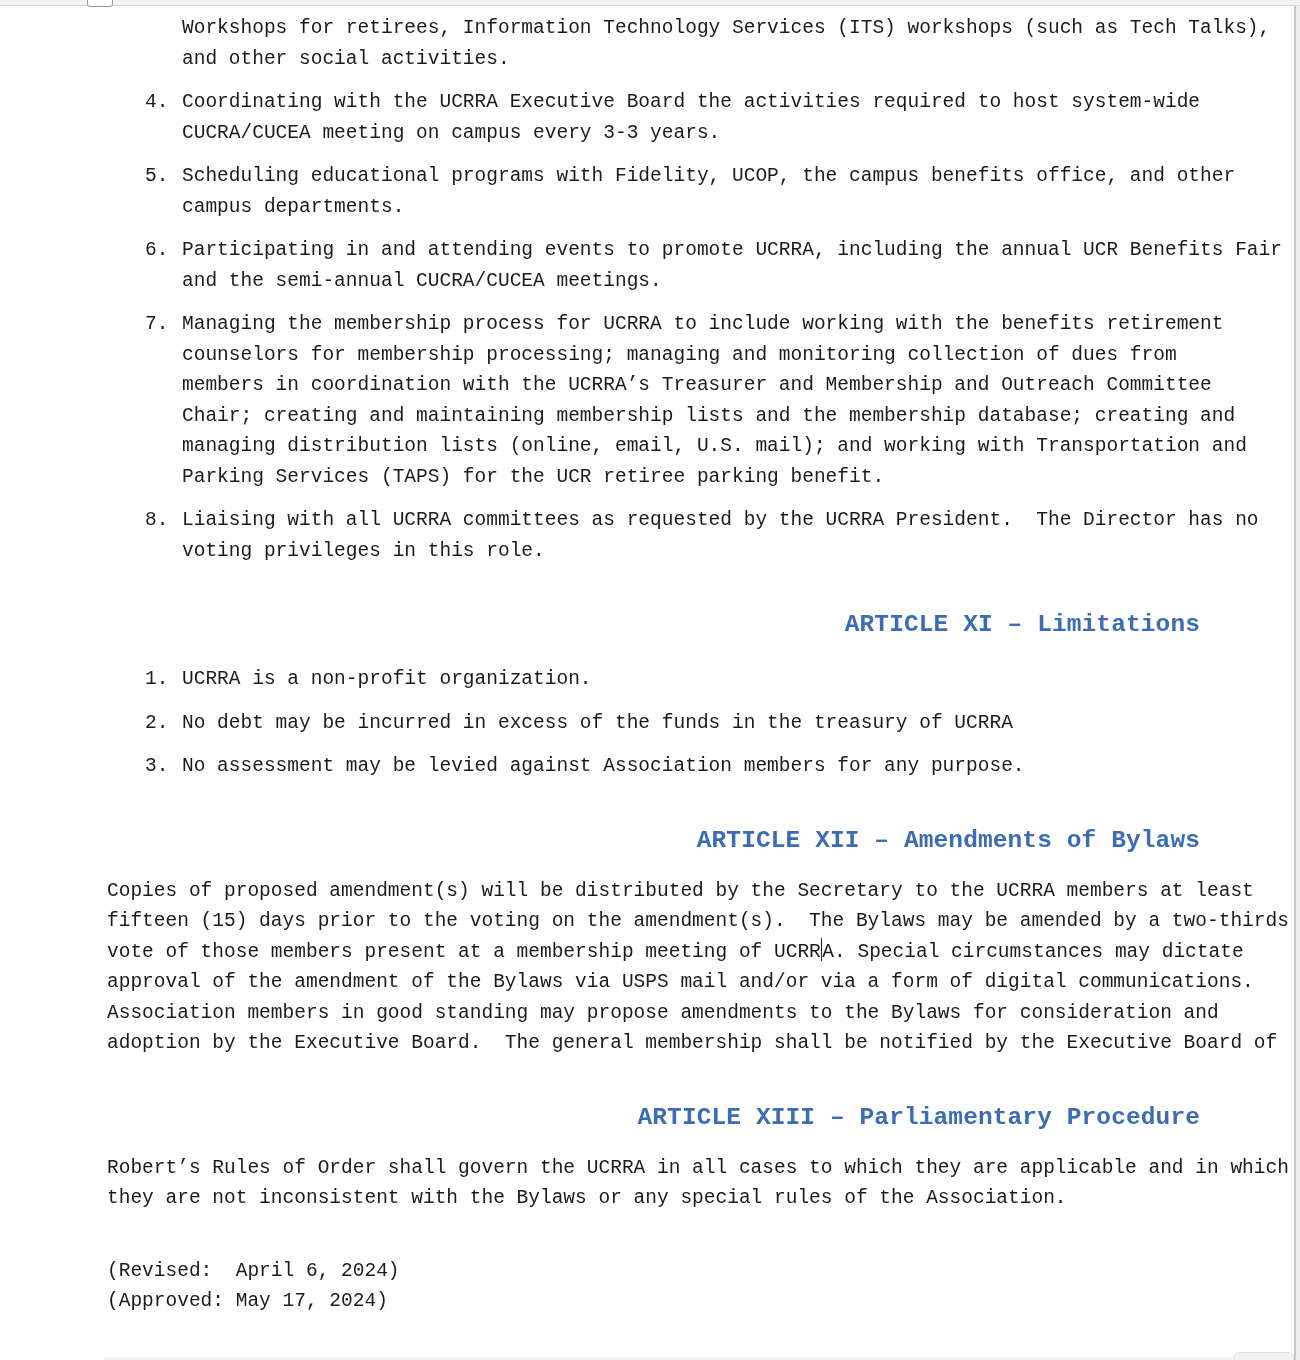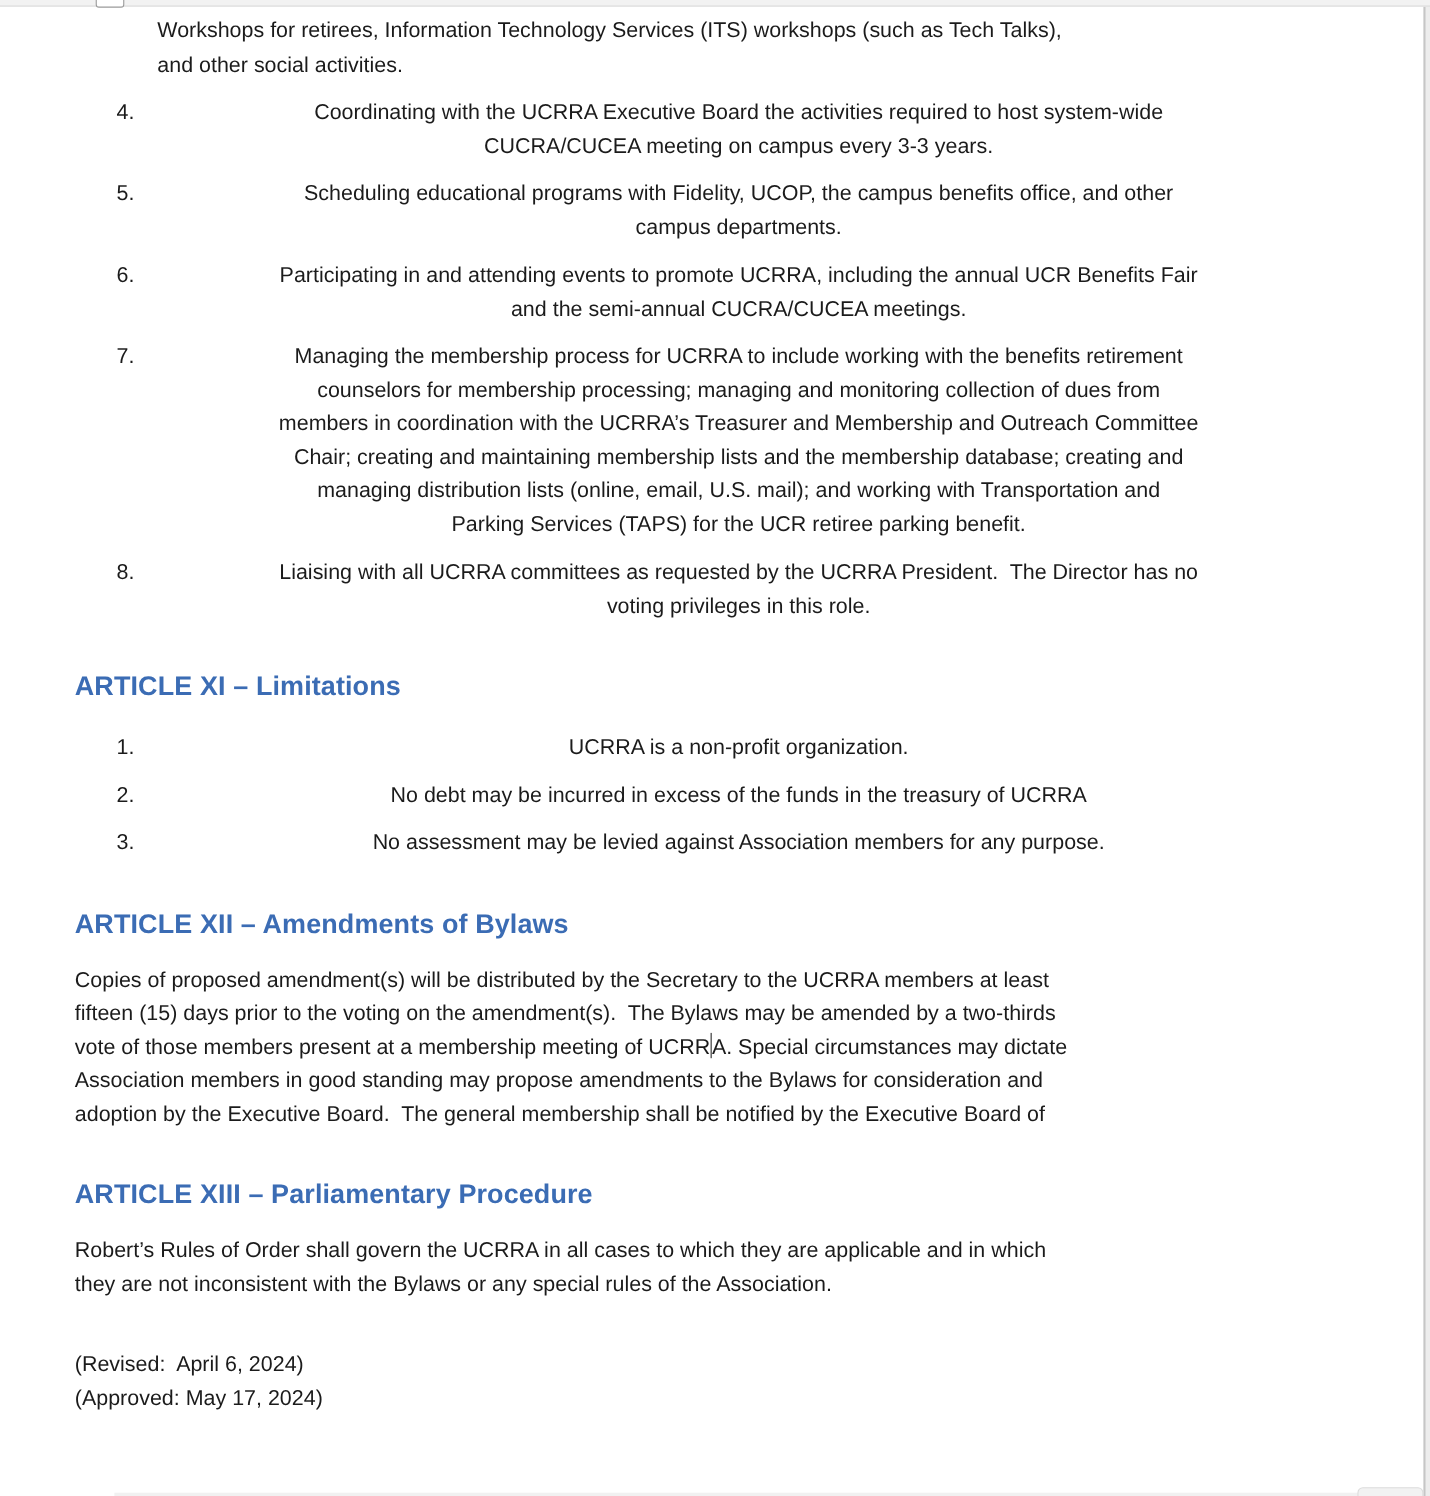--- a/index.html
+++ b/index.html
@@ -39,35 +39,36 @@
   }
   .bottom-right-panel {
     position: absolute; bottom: -6px; right: 6px;
     width: 60px; height: 14px;
     background: #f2f2f2; border: 1px solid #dcdcdc; border-radius: 5px;
     z-index: 5;
   }
   
   .doc {
     position: relative;
-    padding: 13px 100px 0 68px;
+    padding: 13px 100px 0 107px;
     font-size: 19.5px;
     z-index: 1;
+    font-family: Liberation Mono, monospace;
   }
   .ln { line-height: 30.5px; white-space: pre; }
   .tail-block { margin-left: 75px; margin-bottom: 13px; }
   .li { display: flex; margin-bottom: 13px; }
   .li .num {
     flex: 0 0 37px; margin-left: 38px; line-height: 30.5px; white-space: pre;
   }
-  .li .li-text { flex: 1 1 auto; min-width: 0; text-align: center; }
+  .li .li-text { flex: 1 1 auto; min-width: 0; }
   h2.article-heading {
     margin-top: 42px; margin-bottom: 18px;
     font-size: 24.5px; font-weight: bold; line-height: 34px;
-    color: #3b6cb4; letter-spacing: 0.1px;
+    color: #3b6cb4; letter-spacing: 0.1px; text-align: right;
   }
   h2.xi-heading { margin-bottom: 22px; }
   .caret {
     display: inline-block; width: 1.5px; height: 23px;
     background: #2a2a2a; vertical-align: -4px;
   }
   .footer-block { margin-top: 42px; }
 </style>
 </head>
 <body>
@@ -150,20 +151,21 @@
         <div class="ln">No assessment may be levied against Association members for any purpose.</div>
       </div>
     </div>
 
     <h2 class="article-heading">ARTICLE XII – Amendments of Bylaws</h2>
 
     <div>
       <div class="ln">Copies of proposed amendment(s) will be distributed by the Secretary to the UCRRA members at least</div>
       <div class="ln">fifteen (15) days prior to the voting on the amendment(s).  The Bylaws may be amended by a two-thirds</div>
       <div class="ln"><span>vote of those members present at a membership meeting of UCRR</span><span class="caret"></span><span>A. Special circumstances may dictate</span></div>
+      <div class="ln">approval of the amendment of the Bylaws via USPS mail and/or via a form of digital communications.</div>
       <div class="ln">Association members in good standing may propose amendments to the Bylaws for consideration and</div>
       <div class="ln">adoption by the Executive Board.  The general membership shall be notified by the Executive Board of</div>
     </div>
 
     <h2 class="article-heading">ARTICLE XIII – Parliamentary Procedure</h2>
 
     <div>
       <div class="ln">Robert’s Rules of Order shall govern the UCRRA in all cases to which they are applicable and in which</div>
       <div class="ln">they are not inconsistent with the Bylaws or any special rules of the Association.</div>
     </div>

